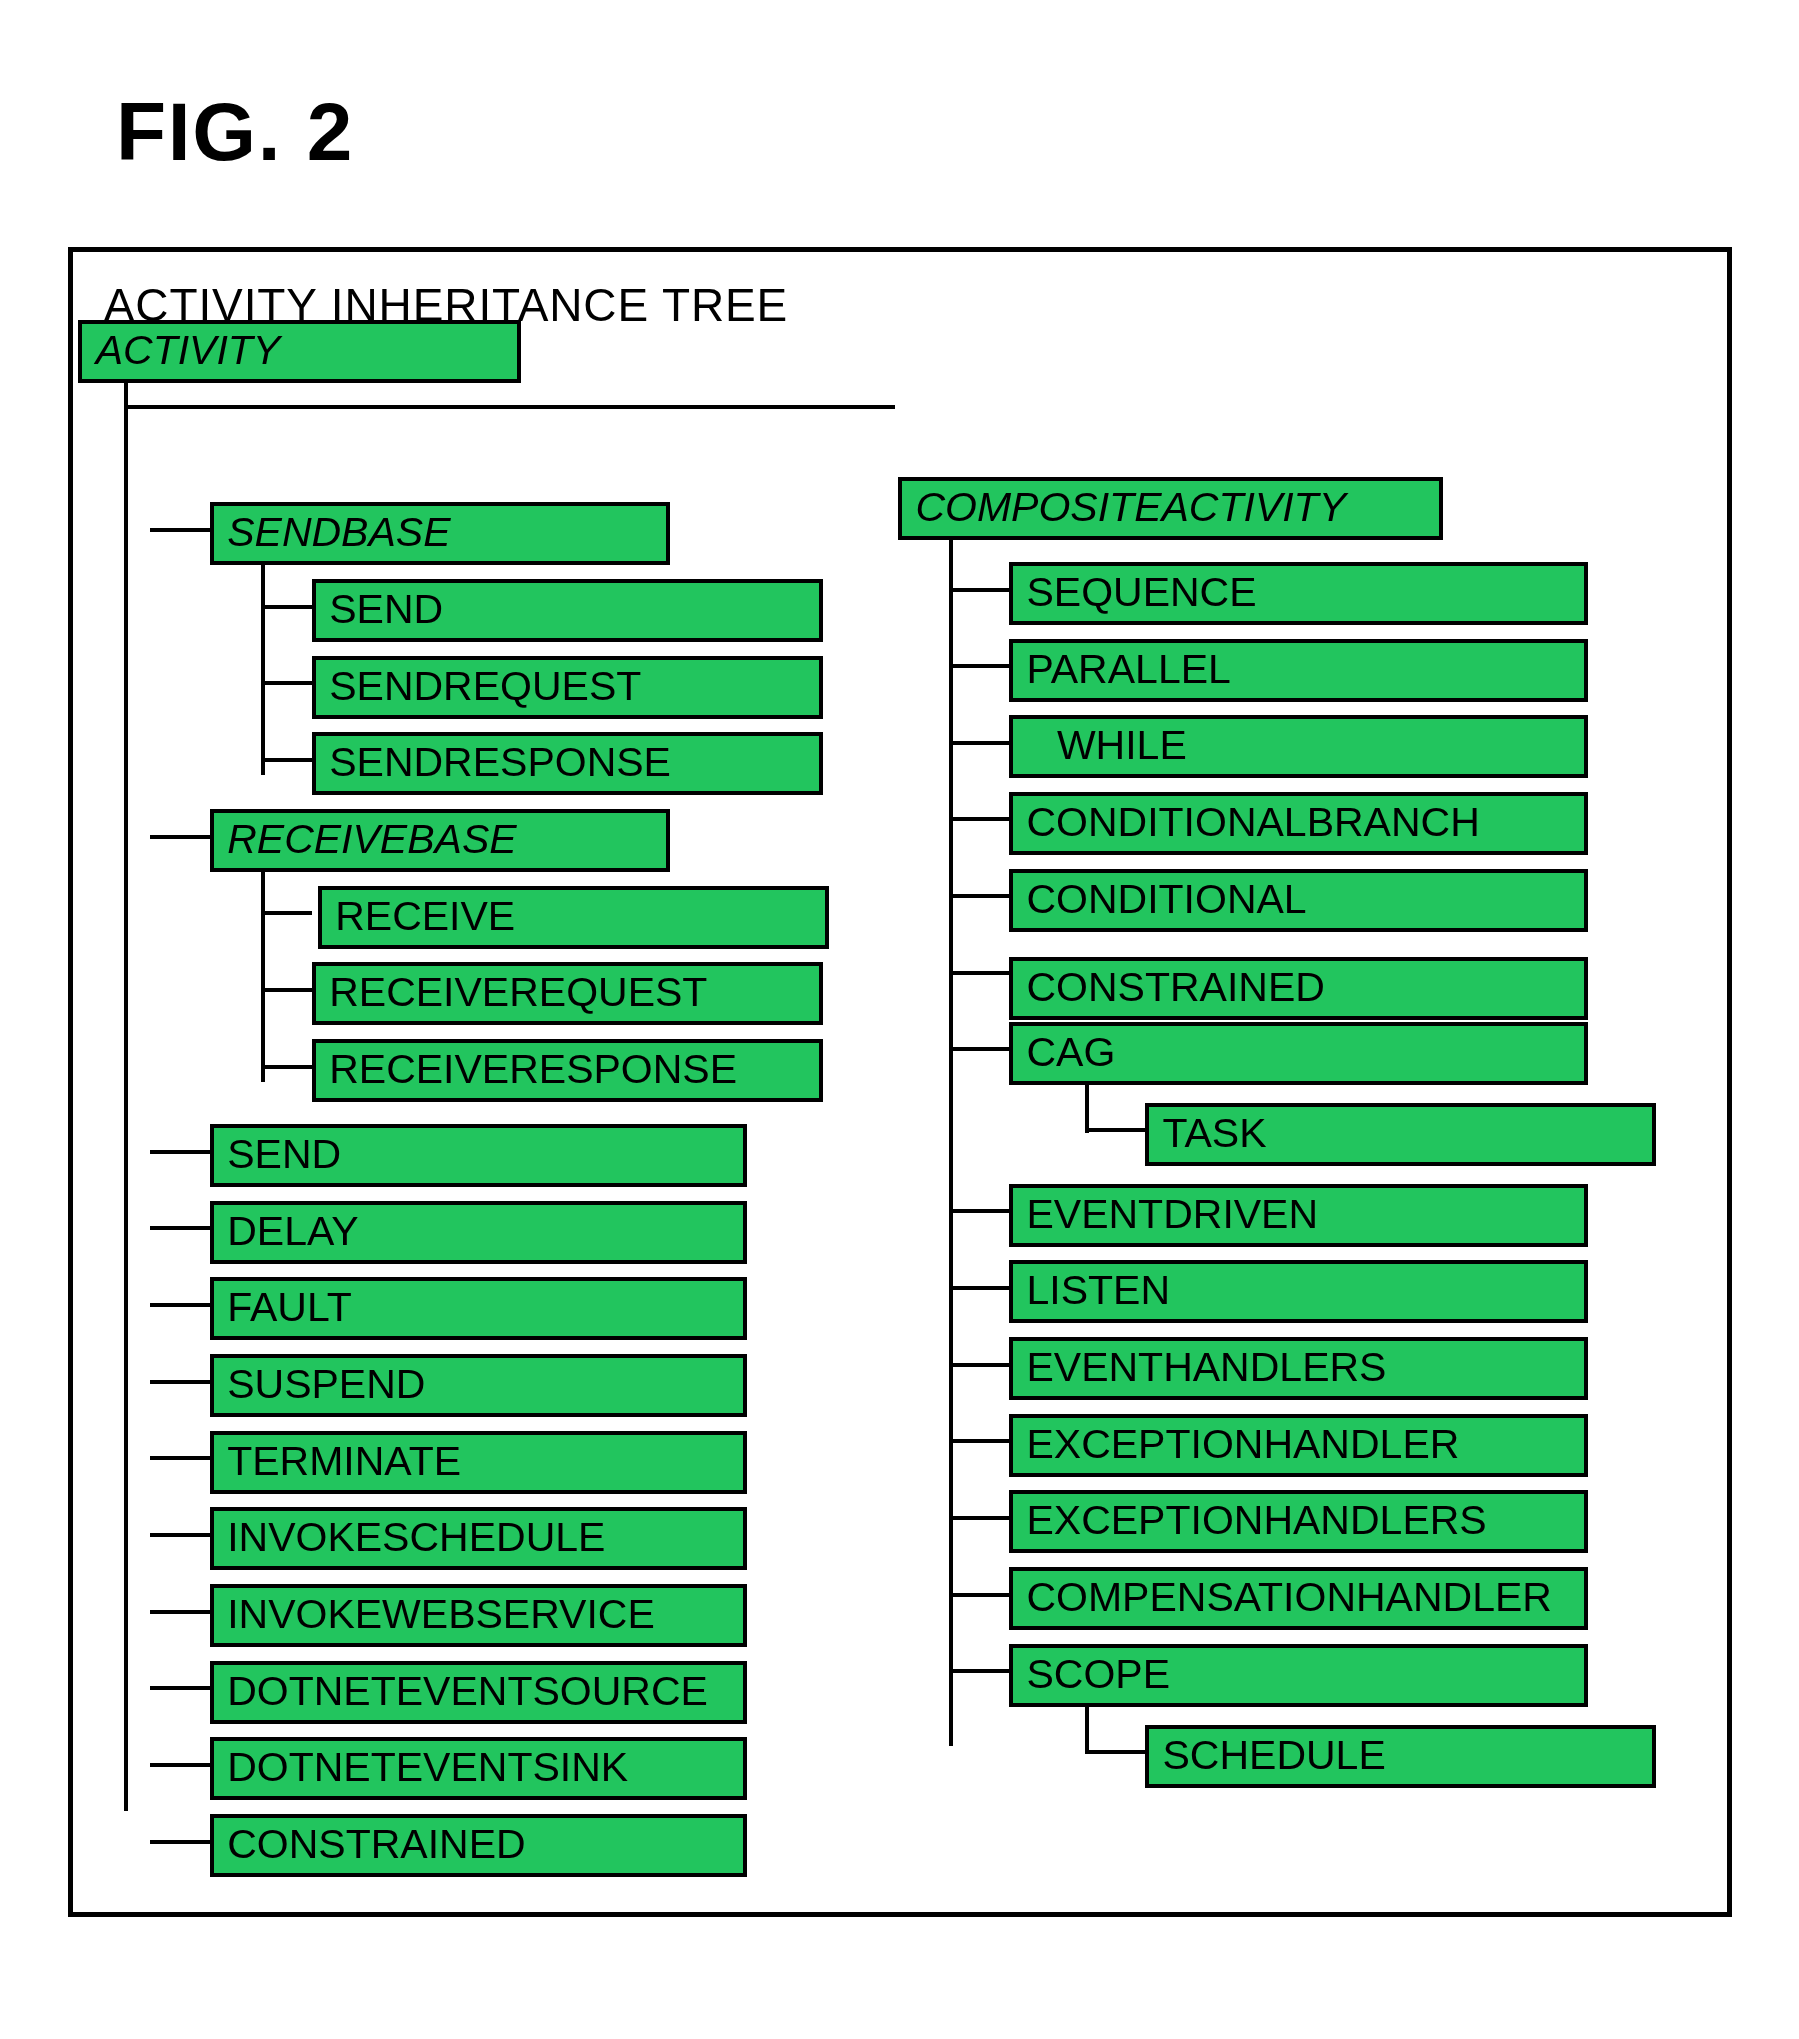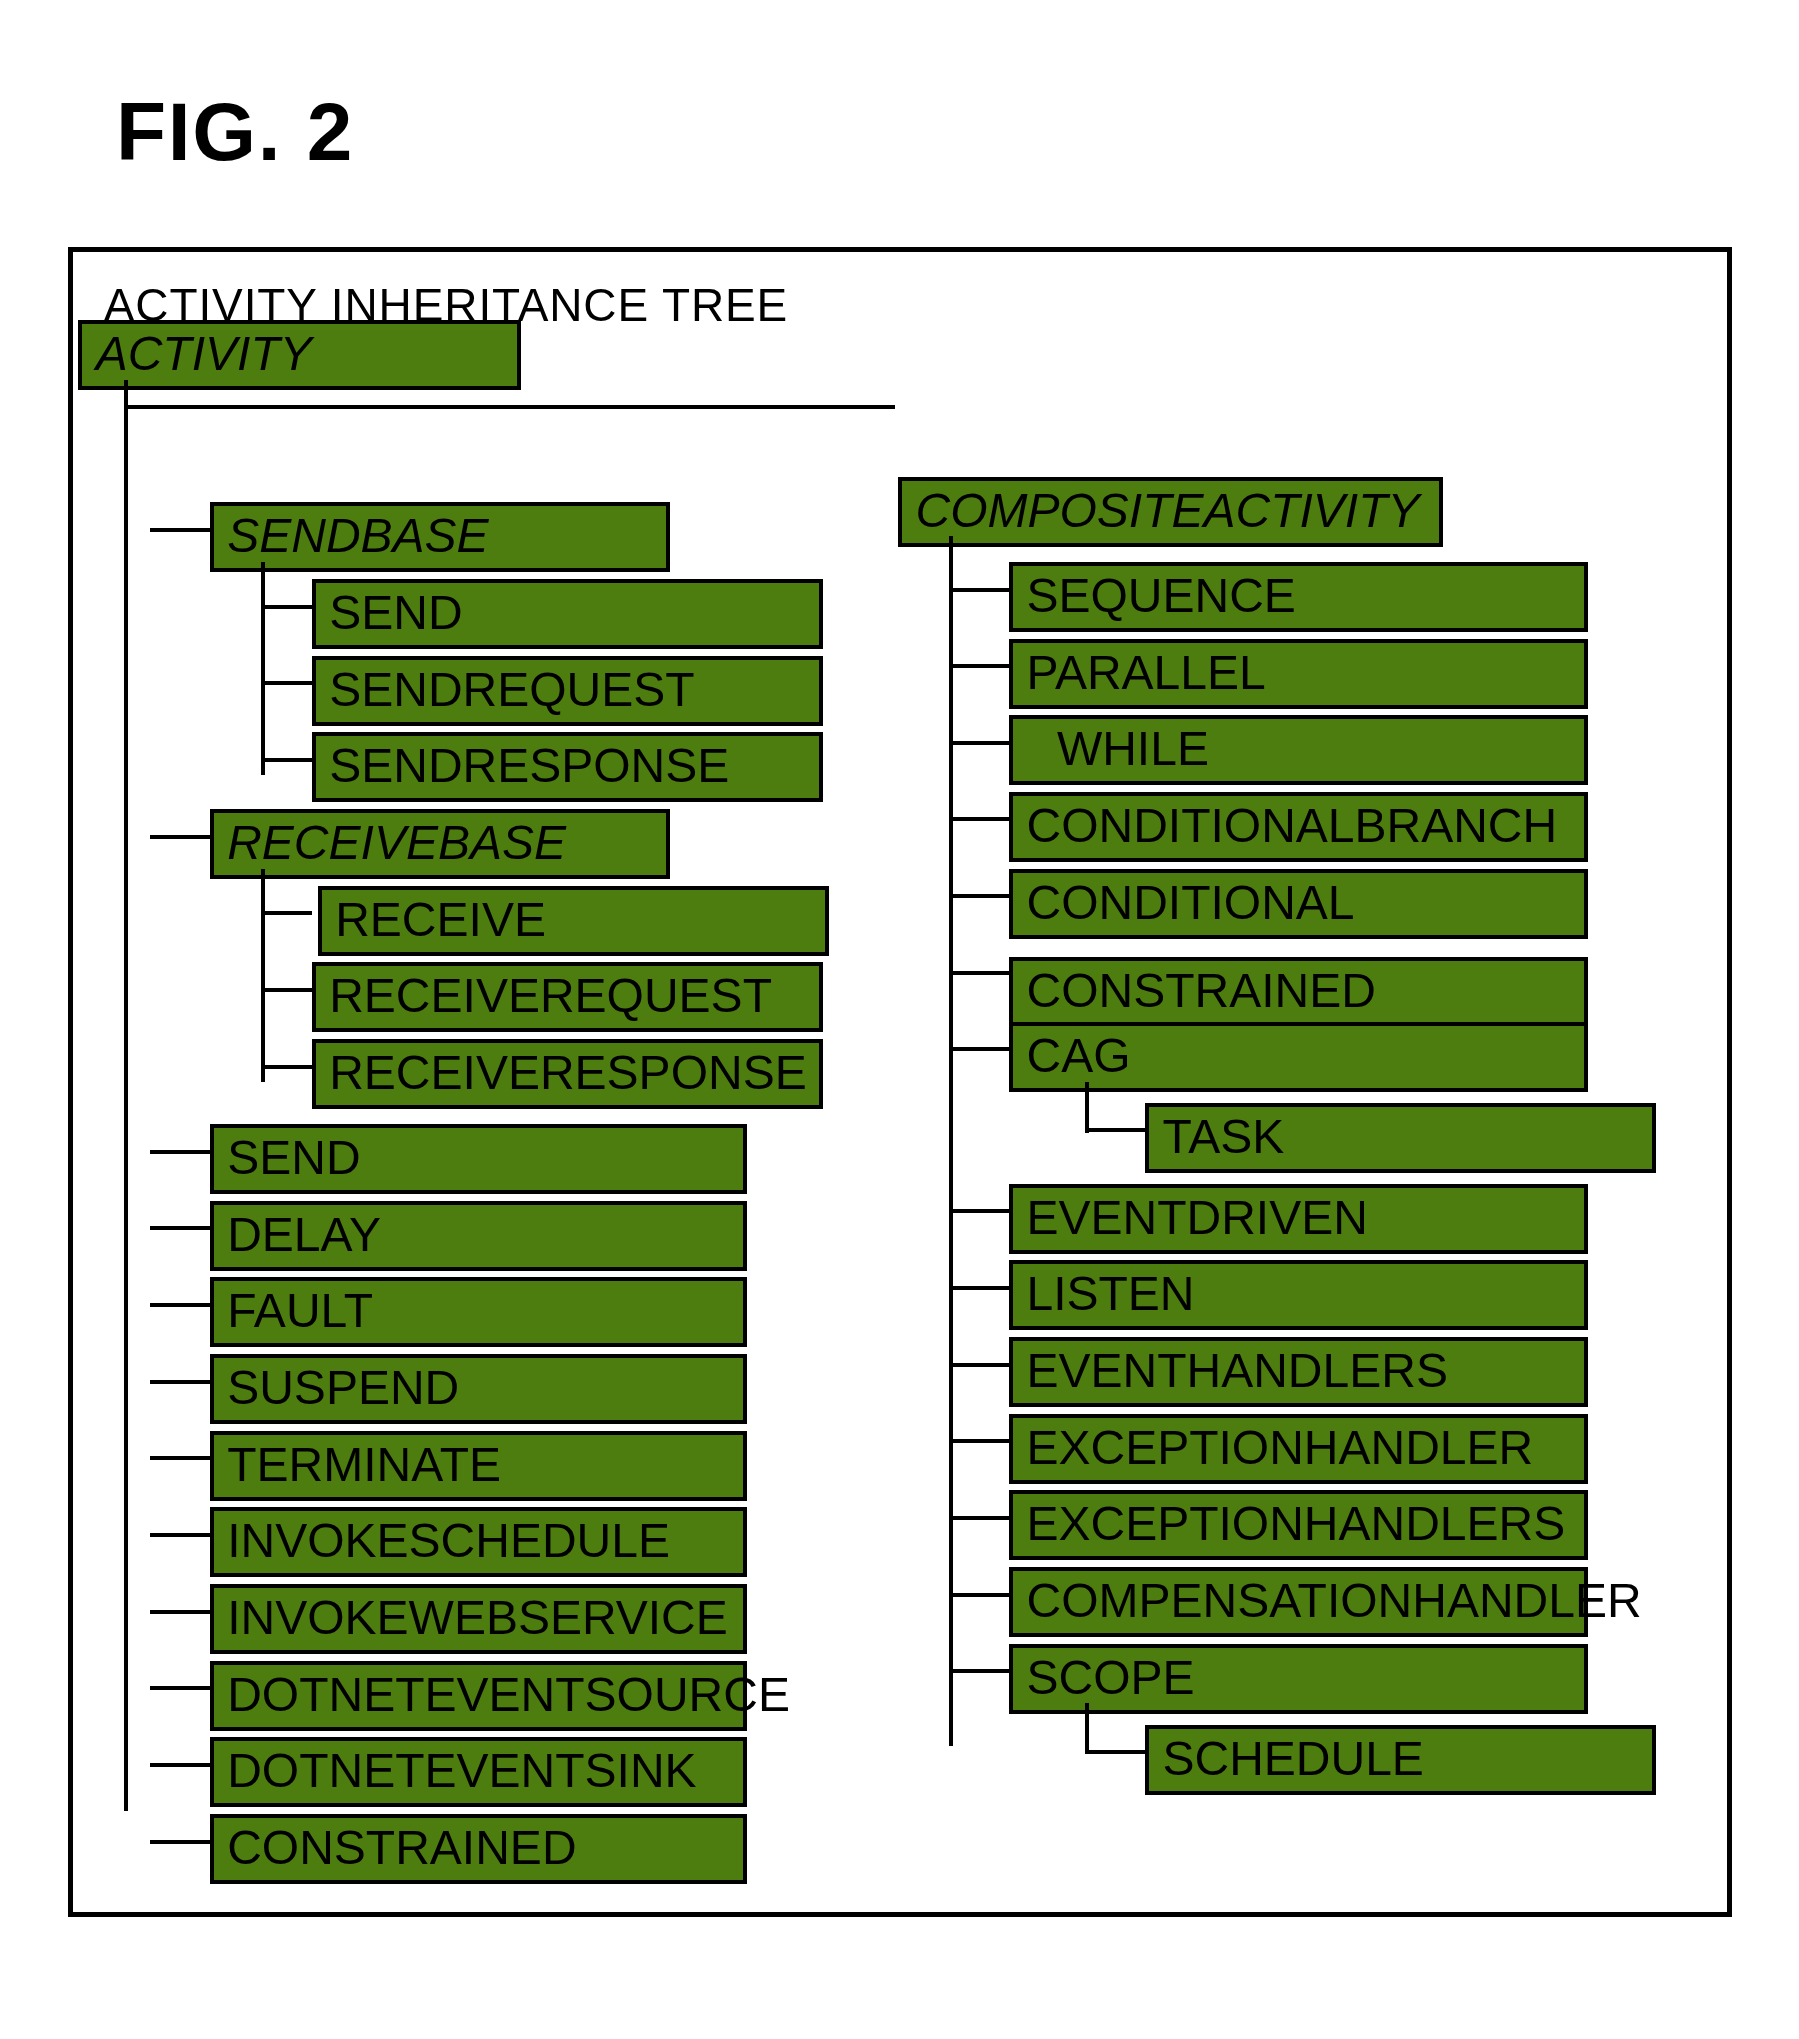--- a/index.html
+++ b/index.html
@@ -7,22 +7,22 @@
   .page{width:1800px;height:2039px;position:relative;box-sizing:border-box;padding:51px 68px;}
   .fig-title{font-size:82px;font-weight:700;letter-spacing:1.7px;margin:34px 0 68px 48px;}
   .outer{border:5.1px solid #000;padding:25.6px 25.6px 34px 25.6px;position:relative;height:1670px;box-sizing:border-box;}
   .outer-title{font-size:46px;font-weight:400;letter-spacing:0.9px;margin:0 0 17px 5.1px;}
   .cols{display:flex;gap:34px;height:1533px;position:relative;}
   .col{position:relative;flex:1;}
   .col.right{flex:1.05;}
 
   
   .node{
-    border:4.3px solid #000;background:#4d7c0f;
-    font-size:48px;line-height:1.05;padding:5.1px 13.6px 6.8px 13.6px;
+    border:4.3px solid #000;background:#22c55e;
+    font-size:41px;line-height:1.05;padding:5.1px 13.6px 6.8px 13.6px;
     white-space:nowrap;position:absolute;box-sizing:border-box;
   }
   .italic{font-style:italic;}
 
   
   .vline,.hline{position:absolute;background:#000;}
   .vline{width:4.3px;}
   .hline{height:4.3px;}
 </style>
 </head>

